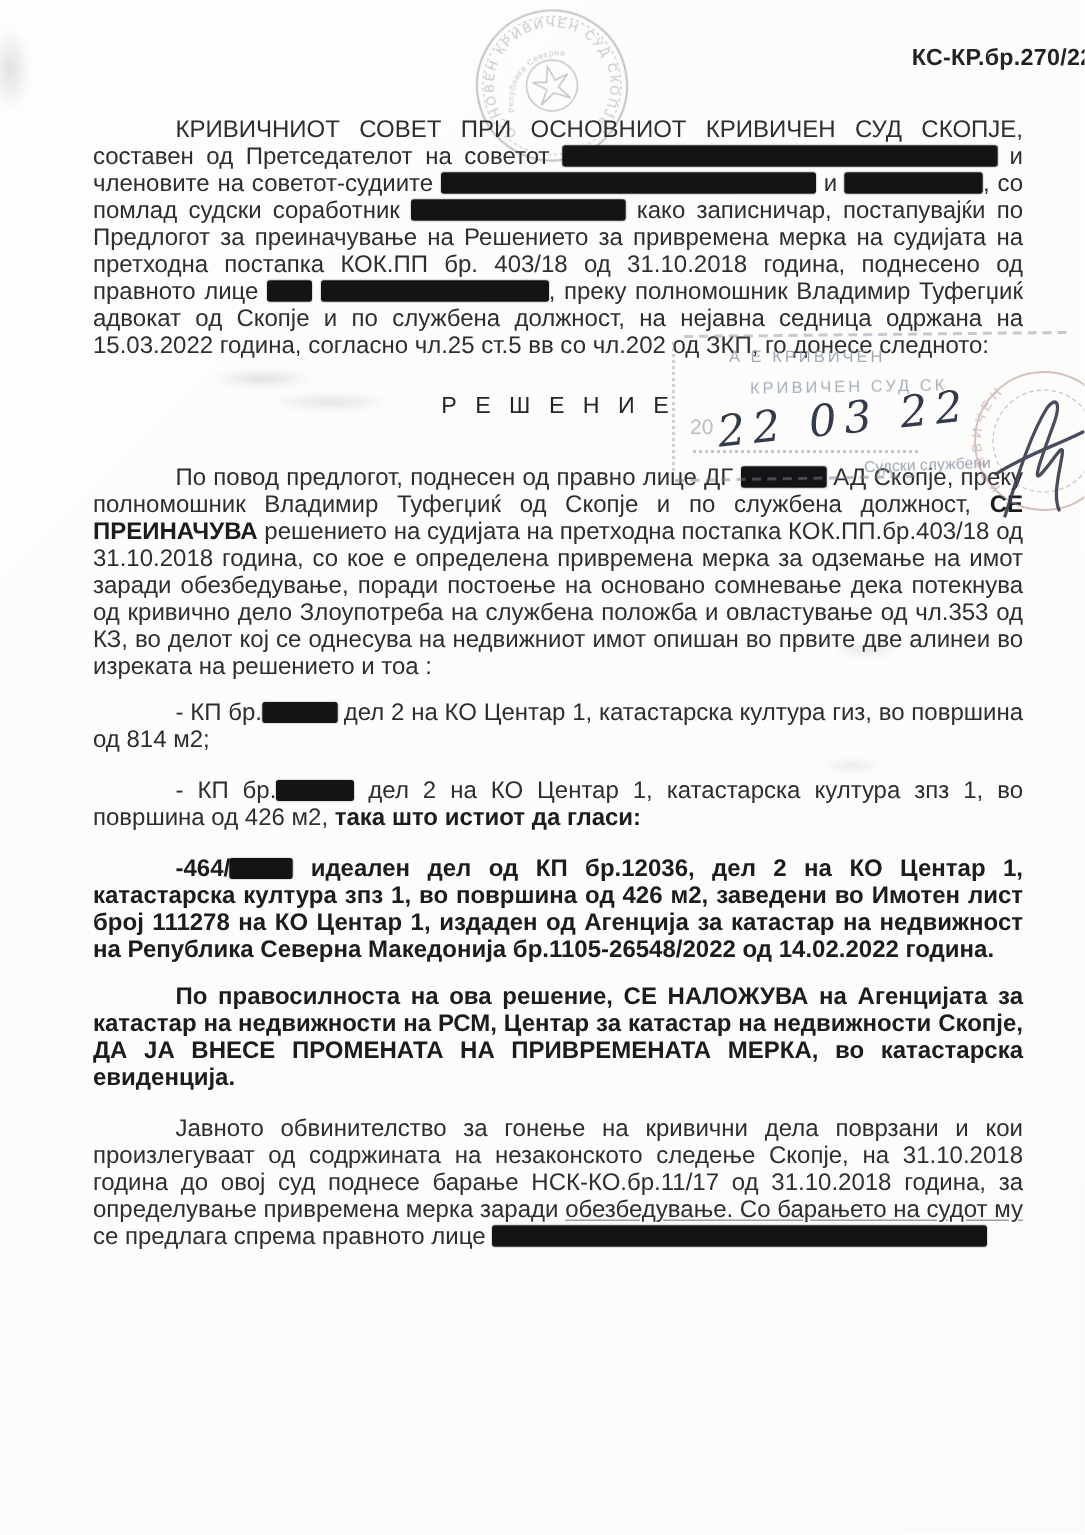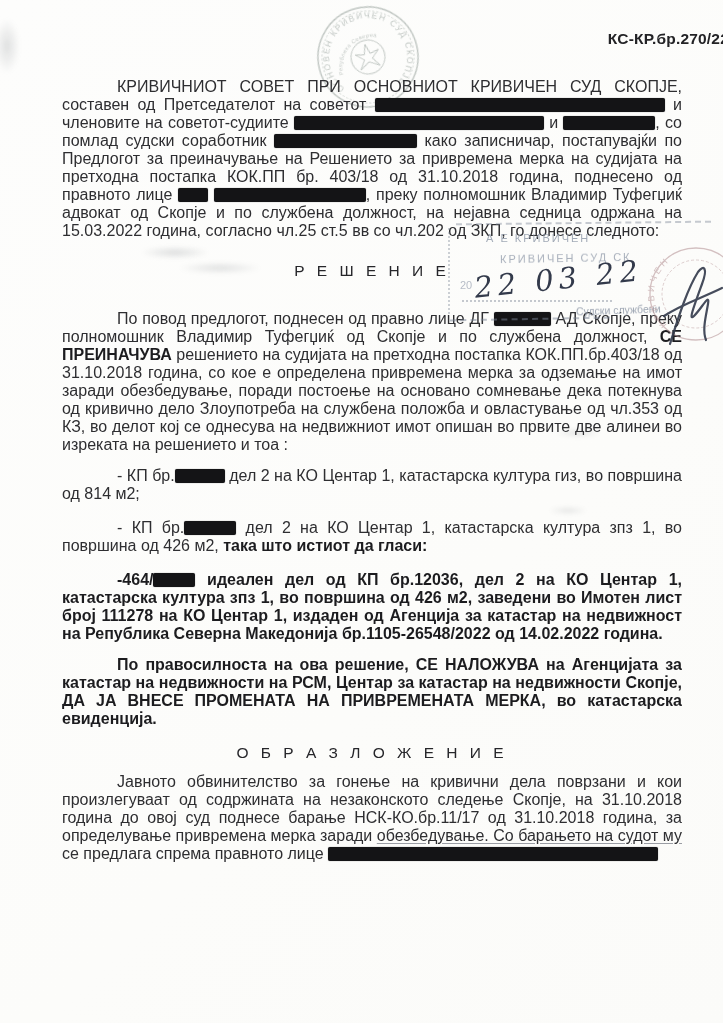--- a/index.html
+++ b/index.html
@@ -82,21 +82,21 @@
   .r-date-row{
     position:absolute;left:8px;top:40px;white-space:nowrap;
   }
   .r-date{
     display:inline-block;
     font-family:"DejaVu Serif", serif;font-style:italic;
     font-size:29px;color:#333a4b;letter-spacing:5px;
     transform:rotate(-6deg);
   }
   .r-year-prefix{
-    display:inline-block;font-size:11px;color:#9aa2b2;opacity:.7;
+    display:inline-block;font-size:14px;color:#9aa2b2;opacity:.7;
     margin:0 2px 0 4px;filter:blur(.3px);
   }
   .r-dots{
     position:absolute;left:14px;top:78px;width:150px;height:0;
     border-bottom:2px dotted rgba(140,148,162,.5);
   }
   .r-clerk{
     position:absolute;left:128px;top:82px;font-size:10.5px;
     color:#8c96a6;opacity:.85;transform:rotate(-2deg);
     filter:blur(.3px);white-space:nowrap;
@@ -157,21 +157,20 @@
   <div class="smudge s4"></div>
 
   <div id="doc-body" class="doc-body">
       <div class="block"><span>КРИВИЧНИОТ СОВЕТ ПРИ ОСНОВНИОТ КРИВИЧЕН СУД СКОПЈЕ, составен од Претседателот на советот </span><span class="redaction" style="width: 290px;"></span><span> и членовите на советот-судиите </span><span class="redaction" style="width: 250px;"></span><span> и </span><span class="redaction" style="width: 92px;"></span><span>, со помлад судски соработник </span><span class="redaction" style="width: 143px;"></span><span> како записничар, постапувајќи по Предлогот за преиначување на Решението за привремена мерка на судијата на претходна постапка КОК.ПП бр. 403/18 од 31.10.2018 година, поднесено од правното лице </span><span class="redaction" style="width: 30px;"></span><span> </span><span class="redaction" style="width: 152px;"></span><span>, преку полномошник Владимир Туфегџиќ адвокат од Скопје и по службена должност, на нејавна седница одржана на 15.03.2022 година, согласно чл.25 ст.5 вв со чл.202 од ЗКП, го донесе следното:</span></div>
       <div class="block block-title">Р Е Ш Е Н И Е</div>
       <div class="block"><span>По повод предлогот, поднесен од правно лице ДГ </span><span class="redaction" style="width: 57px;"></span><span> АД Скопје, преку полномошник Владимир Туфегџиќ од Скопје и по службена должност, </span><span class="b">СЕ ПРЕИНАЧУВА</span><span> решението на судијата на претходна постапка КОК.ПП.бр.403/18 од 31.10.2018 година, со кое е определена привремена мерка за одземање на имот заради обезбедување, поради постоење на основано сомневање дека потекнува од кривично дело Злоупотреба на службена положба и овластување од чл.353 од КЗ, во делот кој се однесува на недвижниот имот опишан во првите две алинеи во изреката на решението и тоа :</span></div>
       <div class="block"><span>- КП бр.</span><span class="redaction" style="width: 50px;"></span><span> дел 2 на КО Центар 1, катастарска култура гиз, во површина од 814 м2;</span></div>
       <div class="block"><span>- КП бр.</span><span class="redaction" style="width: 52px;"></span><span> дел 2 на КО Центар 1, катастарска култура зпз 1, во површина од 426 м2, </span><span class="b">така што истиот да гласи:</span></div>
       <div class="block"><span class="b">-464/</span><span class="redaction" style="width: 42px;"></span><span class="b"> идеален дел од КП бр.12036, дел 2 на КО Центар 1, катастарска култура зпз 1, во површина од 426 м2, заведени во Имотен лист број 111278 на КО Центар 1, издаден од Агенција за катастар на недвижност на Република Северна Македонија бр.1105-26548/2022 од 14.02.2022 година.</span></div>
       <div class="block"><span class="b">По правосилноста на ова решение, СЕ НАЛОЖУВА на Агенцијата за катастар на недвижности на РСМ, Центар за катастар на недвижности Скопје, ДА ЈА ВНЕСЕ ПРОМЕНАТА НА ПРИВРЕМЕНАТА МЕРКА, во катастарска евиденција.</span></div>
-      <div class="block block-title">О Б Р А З Л О Ж Е Н И Е</div>
       <div class="block"><span>Јавното обвинителство за гонење на кривични дела поврзани и кои произлегуваат од содржината на незаконското следење Скопје, на 31.10.2018 година до овој суд поднесе барање НСК-КО.бр.11/17 од 31.10.2018 година, за определување привремена мерка заради </span><span class="u">обезбедување. Со барањето на судот му</span><span> се предлага спрема правното лице </span><span class="redaction" style="width: 330px;"></span></div>
     </div>
 
   <div class="receipt">
     <div class="r-dash-top"></div>
     <div class="r-dash-left"></div>
     <div class="r-line r1">А Е КРИВИЧЕН</div>
     <div class="r-line r2">КРИВИЧЕН СУД СК</div>
     <div class="r-date-row">
       <span class="r-year-prefix">20</span><span class="r-date">22 03 22</span>

